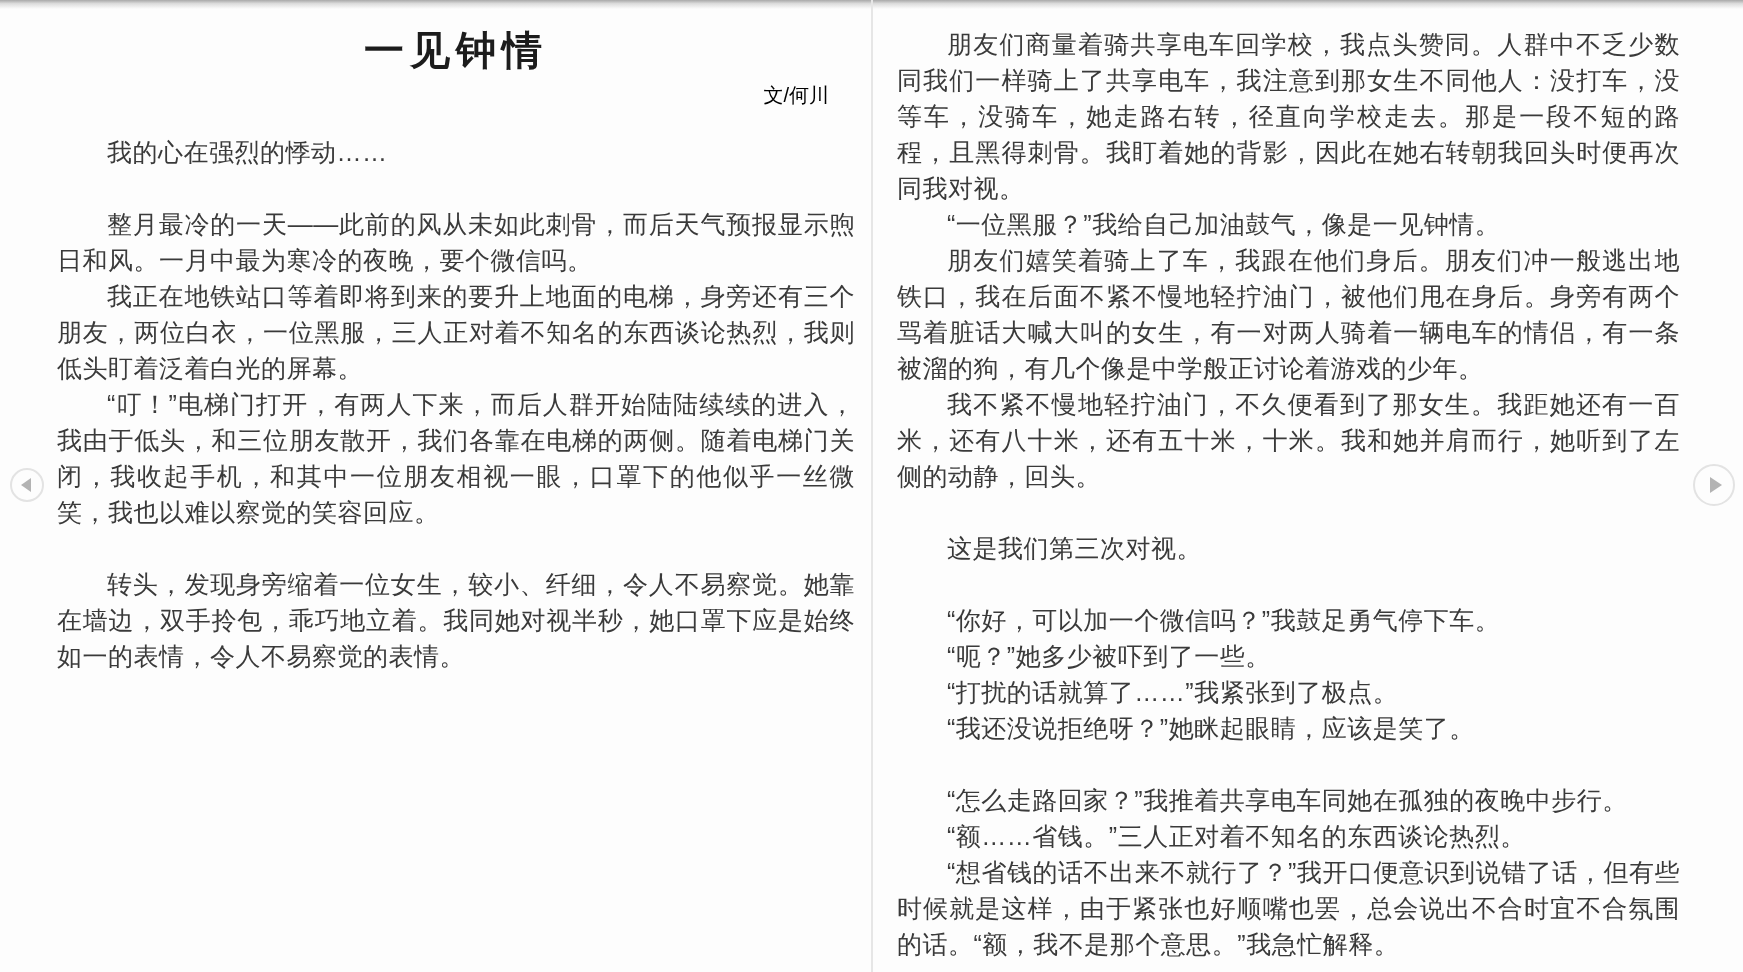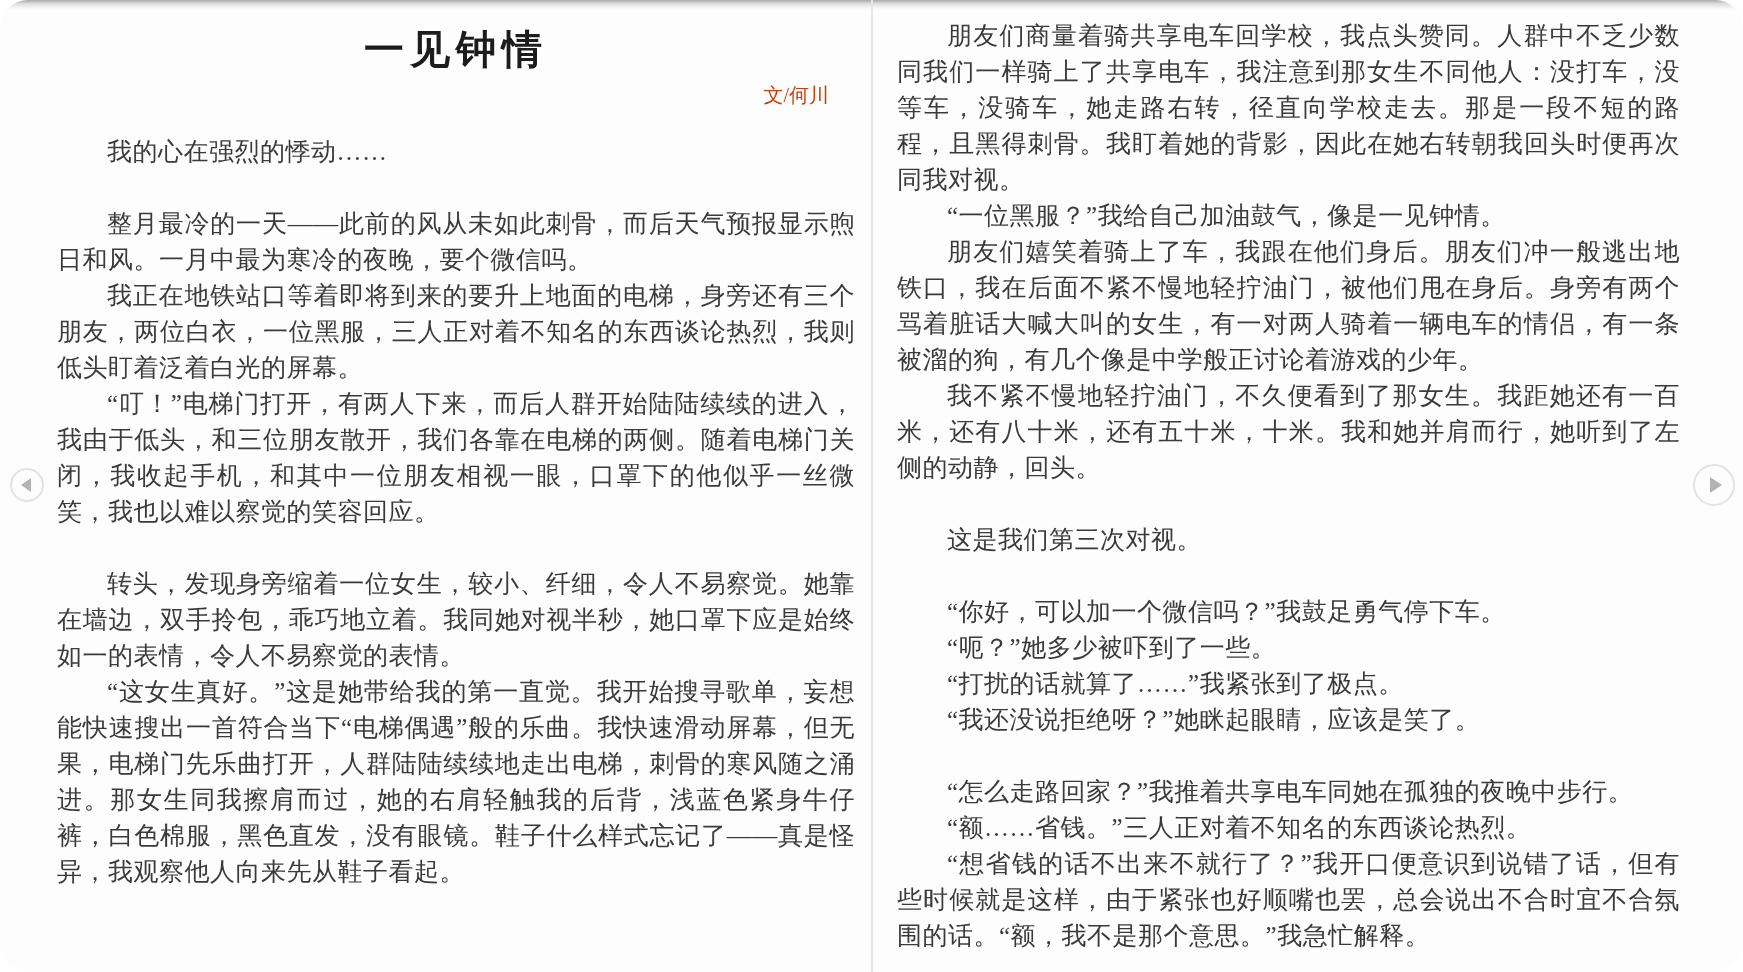--- a/index.html
+++ b/index.html
@@ -6,23 +6,22 @@
     margin: 0;
     padding: 0;
     background: #ffffff;
   }
   .page {
     position: relative;
     width: 1743px;
     height: 972px;
     background: #fdfdfd;
     overflow: hidden;
-    font-family: Liberation Serif, serif;
+    font-family: Liberation Sans, sans-serif;
     color: #3a3a3a;
-    border-radius: 28px;
   }
   .top-shadow {
     position: absolute;
     top: 0; left: 0; right: 0;
     height: 9px;
     background: linear-gradient(to bottom, #a9a9a9 0%, #dcdcdc 40%, #fdfdfd 100%);
     pointer-events: none;
   }
   .divider {
     position: absolute;
@@ -37,41 +36,41 @@
     font-size: 25px;
     line-height: 36px;
   }
   .col.left {
     left: 57px;
     top: 18px;
     width: 798px;
   }
   .col.right {
     left: 897px;
-    top: 18px;
+    top: 26px;
     width: 783px;
   }
   .title {
     margin: 0;
     padding-top: 8px;
     text-align: center;
     font-size: 40px;
     line-height: 48px;
     font-weight: bold;
     color: #1c1c1c;
     letter-spacing: 6px;
   }
   .byline {
     text-align: right;
     padding-right: 26px;
     margin-top: 8px;
     margin-bottom: 26px;
     font-size: 20px;
     line-height: 26px;
-    color: #c2410c;
+    color: #000000;
   }
   .paras p {
     margin: 0;
     text-indent: 2em;
     text-align: justify;
     letter-spacing: 0.5px;
   }
   .paras p.gap {
     margin-top: 36px;
   }
@@ -135,21 +134,20 @@
 
   <div class="col left">
     <h1 class="title">一见钟情</h1>
     <div class="byline">文/何川</div>
     <div class="paras" id="left-paras">
         <p class="para">我的心在强烈的悸动……</p>
         <p class="para gap">整月最冷的一天——此前的风从未如此刺骨，而后天气预报显示煦日和风。一月中最为寒冷的夜晚，要个微信吗。</p>
         <p class="para">我正在地铁站口等着即将到来的要升上地面的电梯，身旁还有三个朋友，两位白衣，一位黑服，三人正对着不知名的东西谈论热烈，我则低头盯着泛着白光的屏幕。</p>
         <p class="para">“叮！”电梯门打开，有两人下来，而后人群开始陆陆续续的进入，我由于低头，和三位朋友散开，我们各靠在电梯的两侧。随着电梯门关闭，我收起手机，和其中一位朋友相视一眼，口罩下的他似乎一丝微笑，我也以难以察觉的笑容回应。</p>
         <p class="para gap">转头，发现身旁缩着一位女生，较小、纤细，令人不易察觉。她靠在墙边，双手拎包，乖巧地立着。我同她对视半秒，她口罩下应是始终如一的表情，令人不易察觉的表情。</p>
-        <p class="para">“这女生真好。”这是她带给我的第一直觉。我开始搜寻歌单，妄想能快速搜出一首符合当下“电梯偶遇”般的乐曲。我快速滑动屏幕，但无果，电梯门先乐曲打开，人群陆陆续续地走出电梯，刺骨的寒风随之涌进。那女生同我擦肩而过，她的右肩轻触我的后背，浅蓝色紧身牛仔裤，白色棉服，黑色直发，没有眼镜。鞋子什么样式忘记了——真是怪异，我观察他人向来先从鞋子看起。</p>
       </div>
   </div>
 
   <div class="col right">
     <div class="paras" id="right-paras">
         <p class="para">朋友们商量着骑共享电车回学校，我点头赞同。人群中不乏少数同我们一样骑上了共享电车，我注意到那女生不同他人：没打车，没等车，没骑车，她走路右转，径直向学校走去。那是一段不短的路程，且黑得刺骨。我盯着她的背影，因此在她右转朝我回头时便再次同我对视。</p>
         <p class="para">“一位黑服？”我给自己加油鼓气，像是一见钟情。</p>
         <p class="para">朋友们嬉笑着骑上了车，我跟在他们身后。朋友们冲一般逃出地铁口，我在后面不紧不慢地轻拧油门，被他们甩在身后。身旁有两个骂着脏话大喊大叫的女生，有一对两人骑着一辆电车的情侣，有一条被溜的狗，有几个像是中学般正讨论着游戏的少年。</p>
         <p class="para">我不紧不慢地轻拧油门，不久便看到了那女生。我距她还有一百米，还有八十米，还有五十米，十米。我和她并肩而行，她听到了左侧的动静，回头。</p>
         <p class="para gap">这是我们第三次对视。</p>

